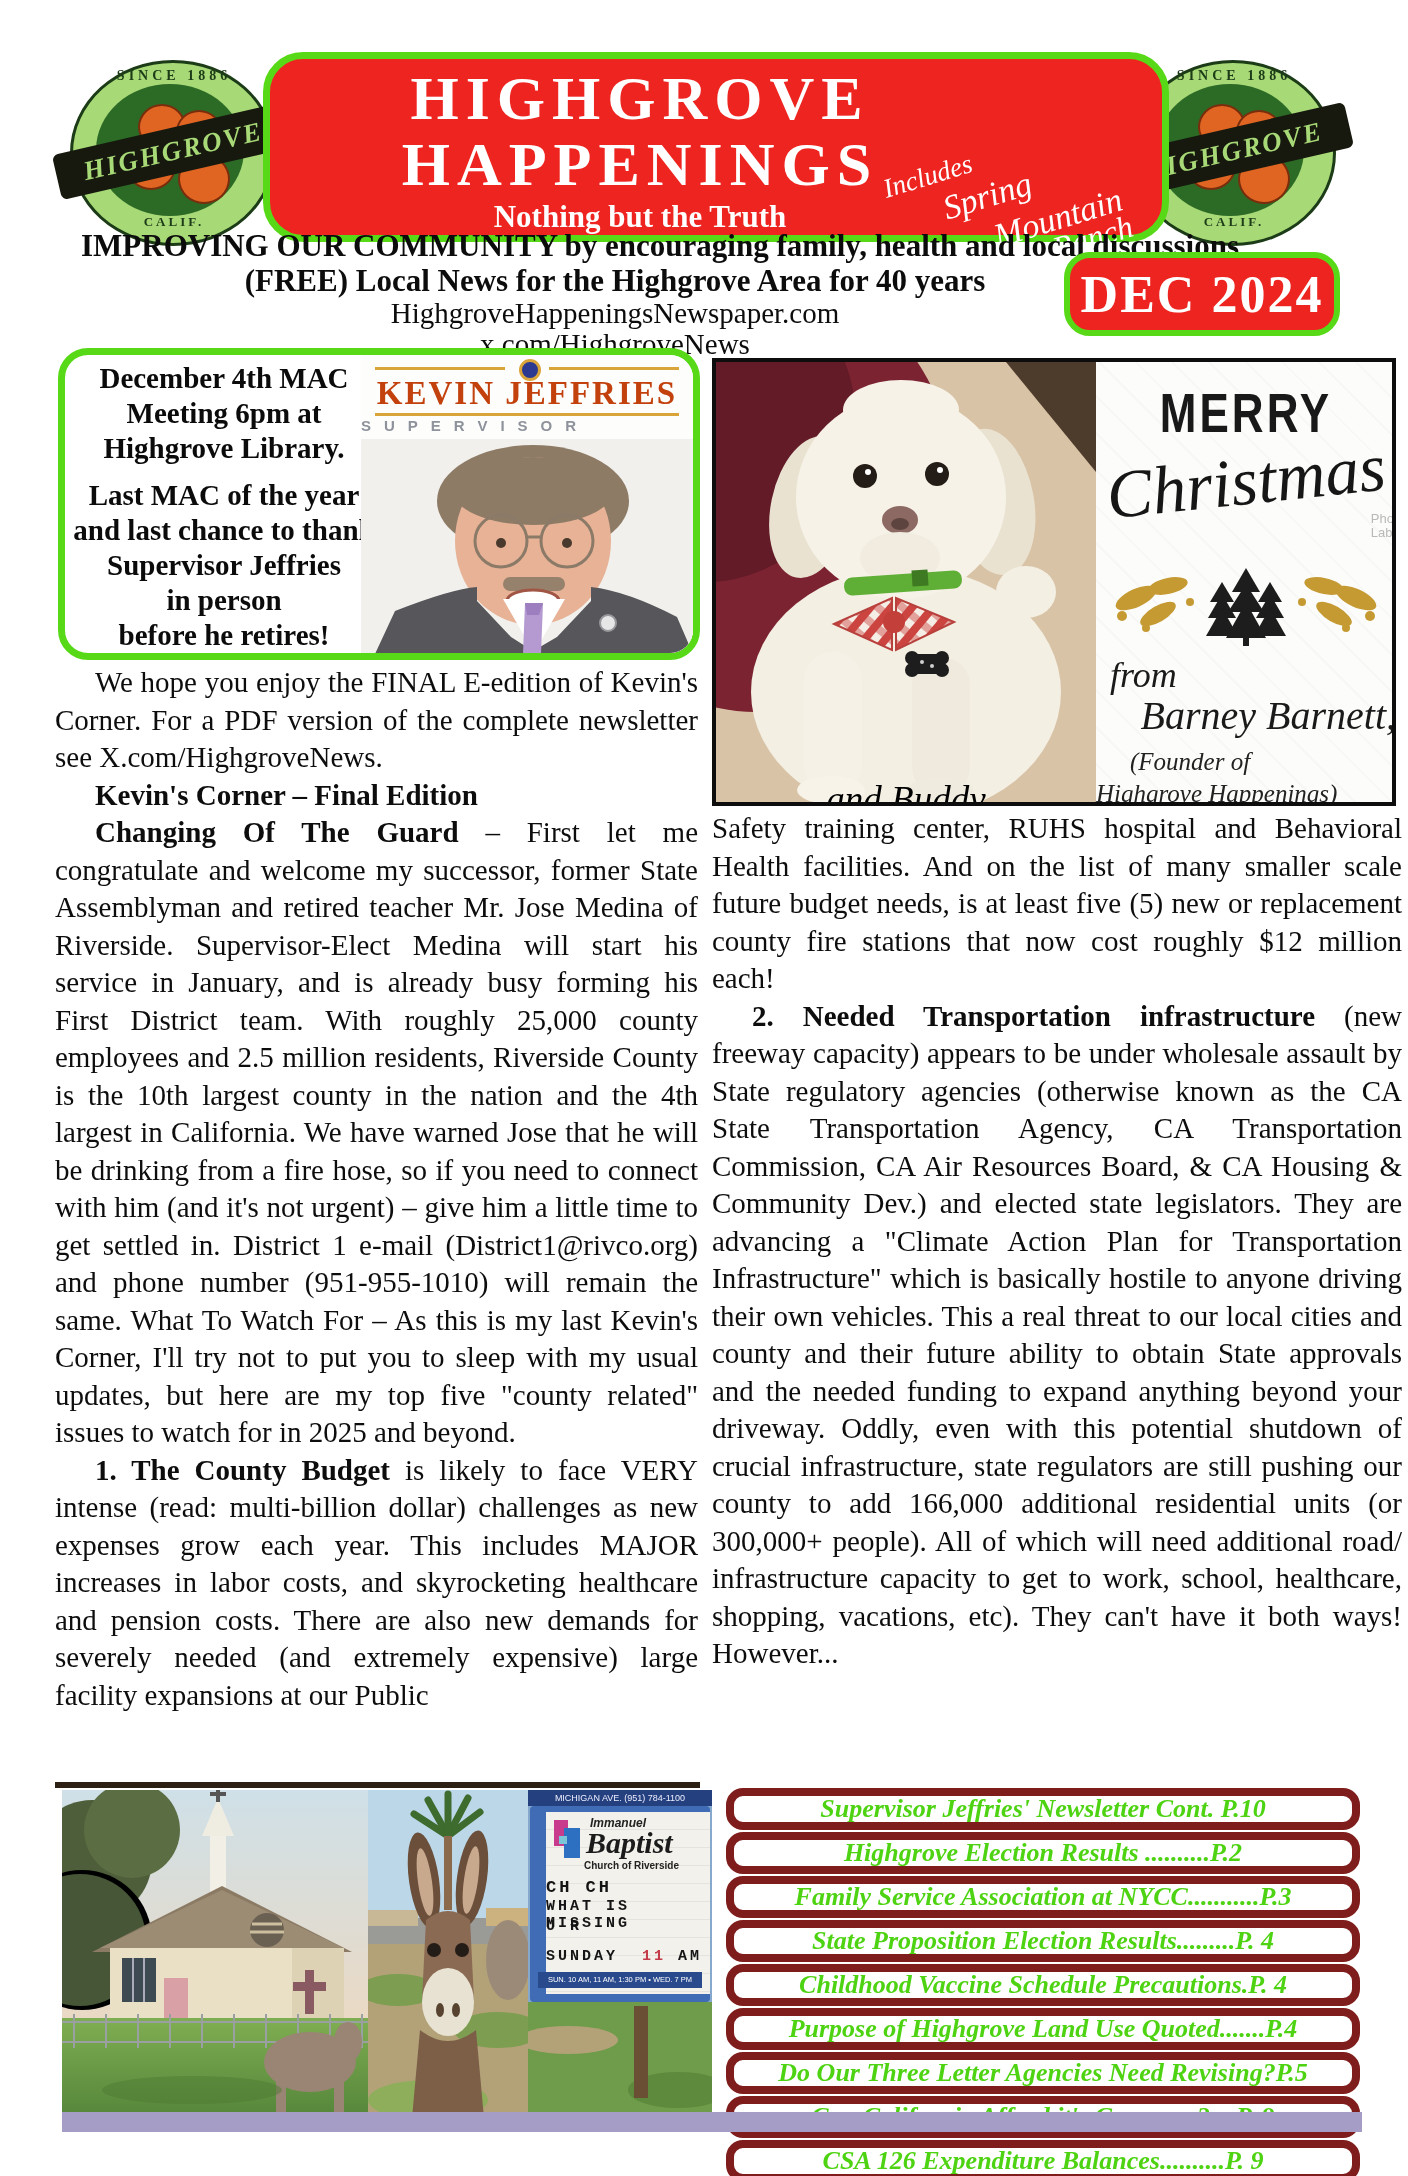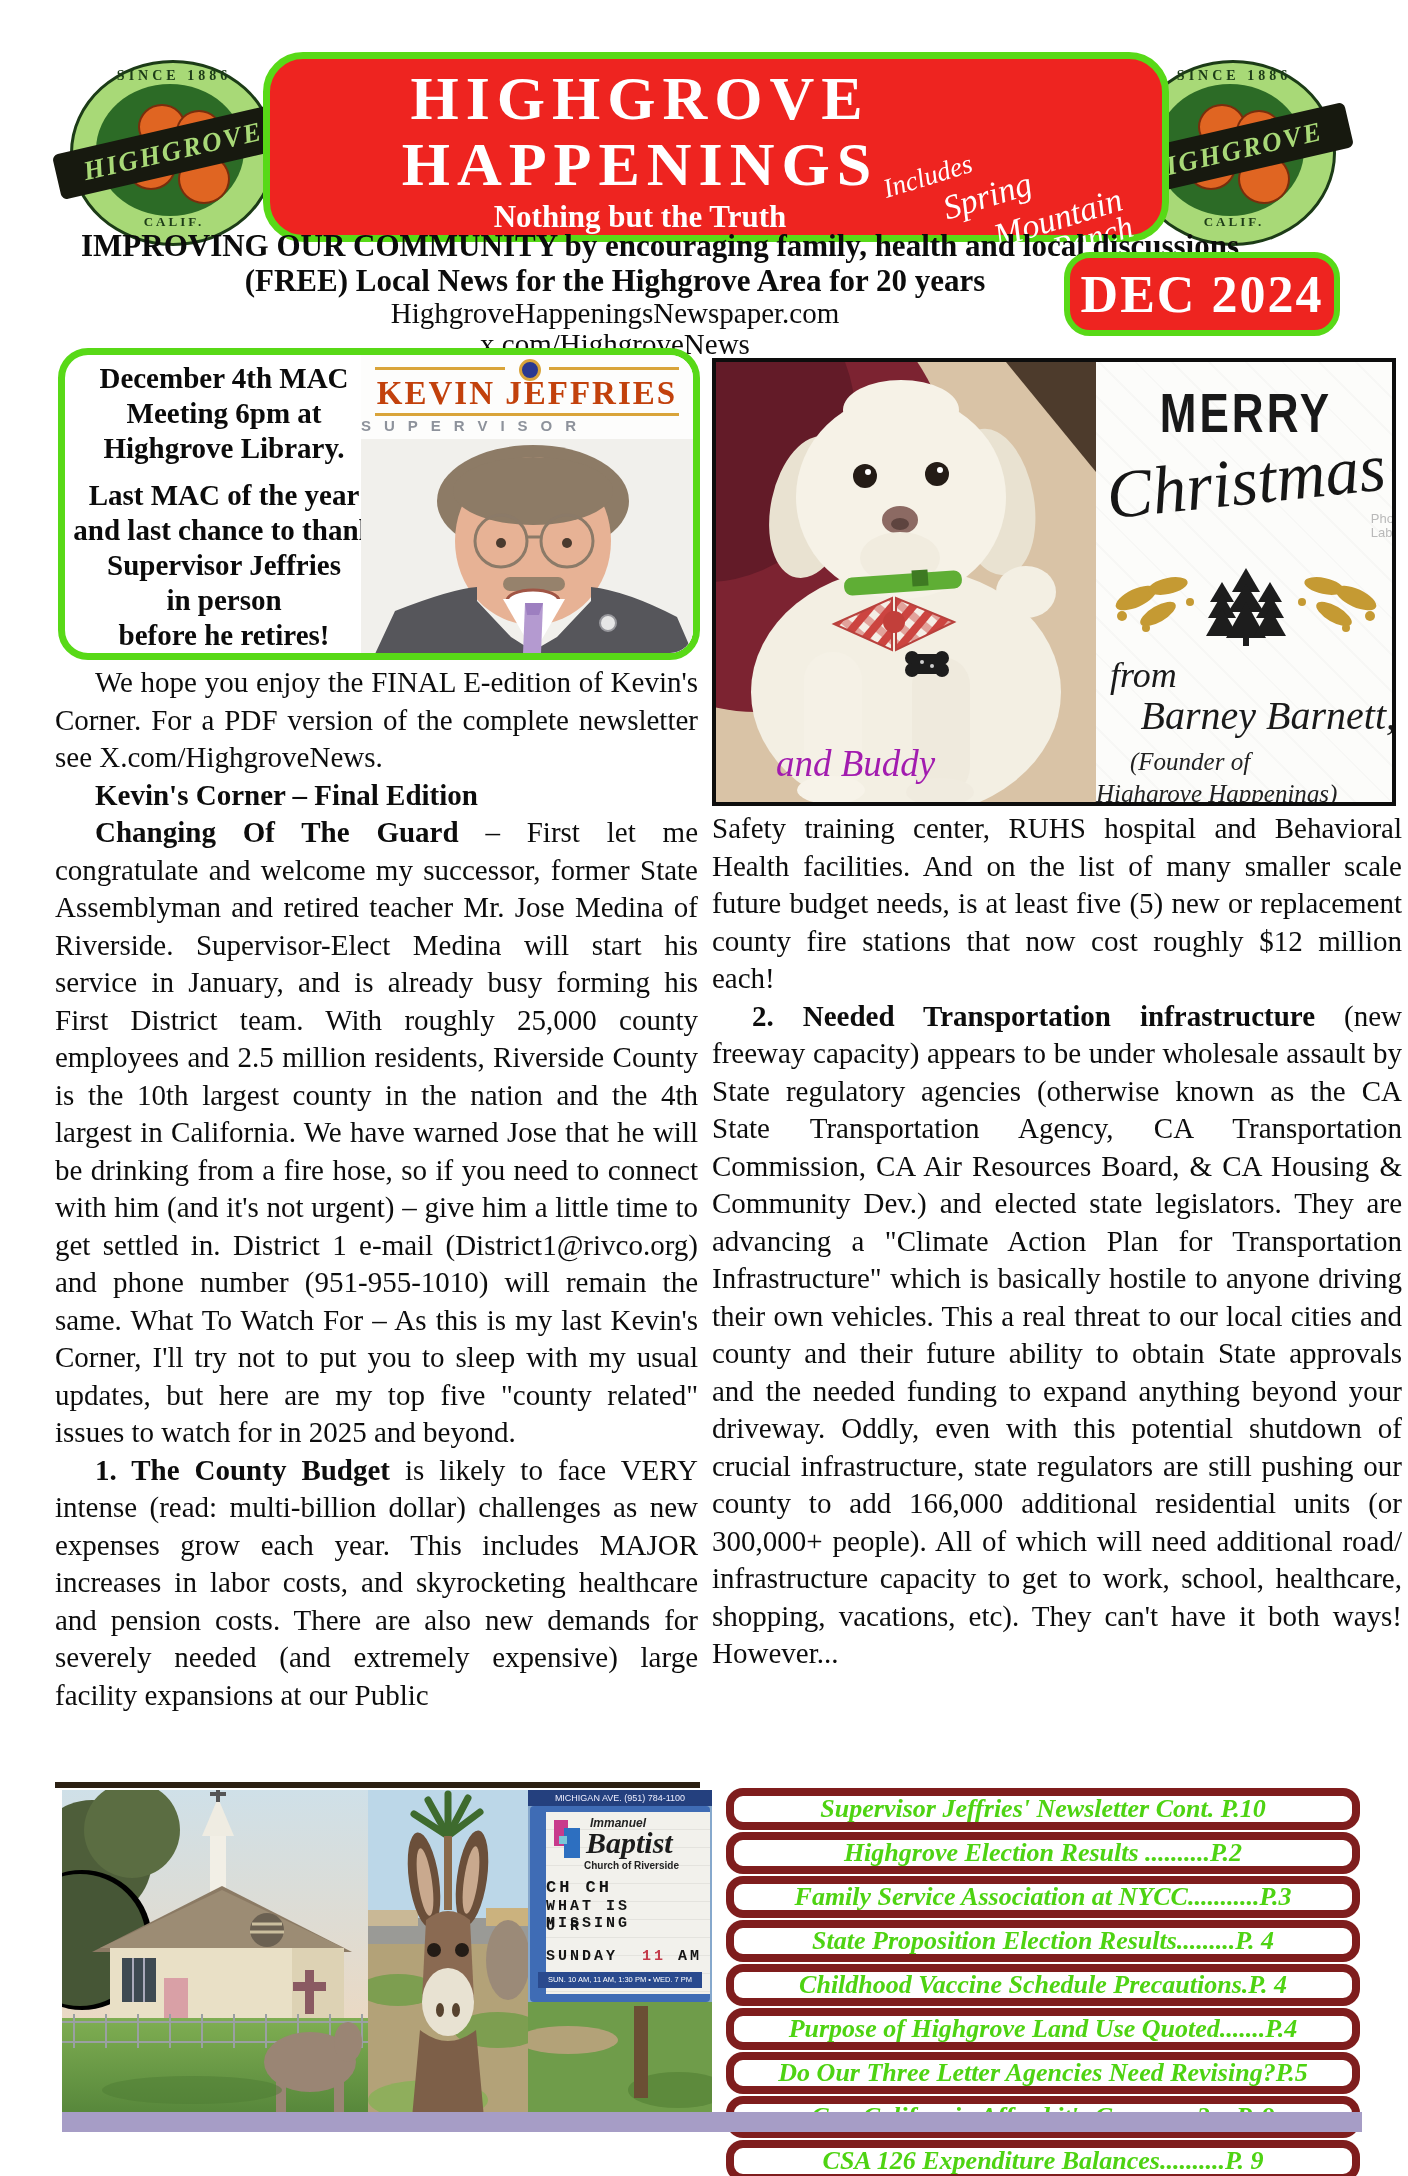--- a/index.html
+++ b/index.html
@@ -59,22 +59,22 @@
   .card .xmas{position:absolute;left:-10px;top:80px;width:320px;text-align:center;color:#161616;
         font-style:italic;font-size:68px;transform:rotate(-6deg);}
   .card .from{position:absolute;left:14px;top:292px;font-style:italic;font-size:36px;color:#1a1a1a;}
   .card .bname{position:absolute;left:0;top:330px;width:300px;text-align:right;font-style:italic;
         font-size:40px;color:#1a1a1a;}
   .card .found1{position:absolute;left:34px;top:386px;font-style:italic;font-size:25px;color:#222;}
   .card .found2{position:absolute;left:0;top:418px;width:332px;text-align:left;font-style:italic;
         font-size:25px;color:#222;font-family:Liberation Serif, serif;}
   .card .wmark{position:absolute;right:2px;top:150px;font-family:"Liberation Sans",sans-serif;
         font-size:13px;color:#b9b9b9;line-height:14px;text-align:left;}
-  .dogcap{position:absolute;left:60px;top:380px;width:260px;font-style:italic;
-          font-size:37px;color:#a21caf;}
+  .dogcap{position:absolute;left:60px;top:416px;width:260px;text-align:center;font-style:italic;
+          font-size:37px;color:#000000;}
 
   
   .col{position:absolute;font-size:29px;line-height:37.5px;text-align:justify;color:#0d0d0d;}
   .col p{margin:0;text-indent:40px;}
   .col p.noindent{text-indent:0;}
   .bold{font-weight:bold;}
 
   .rule{position:absolute;left:55px;top:1782px;width:645px;height:6px;background:#2b2013;}
 
   
@@ -146,21 +146,21 @@
     <div class="title-ln" style="top:8px;">HIGHGROVE</div>
     <div class="title-ln" style="top:74px;">HAPPENINGS</div>
     <div class="motto">Nothing but the Truth</div>
     <div class="inc" style="left:612px;top:102px;font-size:27px;">Includes</div>
     <div class="inc" style="left:672px;top:118px;font-size:34px;">Spring</div>
     <div class="inc" style="left:722px;top:140px;font-size:34px;">Mountain</div>
     <div class="inc" style="left:782px;top:160px;font-size:32px;">Ranch</div>
   </div>
 
   <div class="tagline" style="left:0;top:228px;width:1320px;font-size:31px;">IMPROVING OUR COMMUNITY by encouraging family, health and local discussions</div>
-  <div class="tagline" style="left:0;top:263px;width:1230px;font-size:31px;">(FREE) Local News for the Highgrove Area for 20 years</div>
+  <div class="tagline" style="left:0;top:263px;width:1230px;font-size:31px;">(FREE) Local News for the Highgrove Area for 40 years</div>
   <div class="tagline" style="left:0;top:297px;width:1230px;font-size:29px;font-weight:normal;">HighgroveHappeningsNewspaper.com</div>
   <div class="tagline" style="left:0;top:328px;width:1230px;font-size:29px;font-weight:normal;">x.com/HighgroveNews</div>
 
   <div class="badge">DEC 2024</div>
 
   <div class="macbox">
     <div style="position:absolute;left:-6px;top:6px;">
       <div class="macline">December 4th MAC</div>
       <div class="macline">Meeting 6pm at</div>
       <div class="macline">Highgrove Library.</div>

